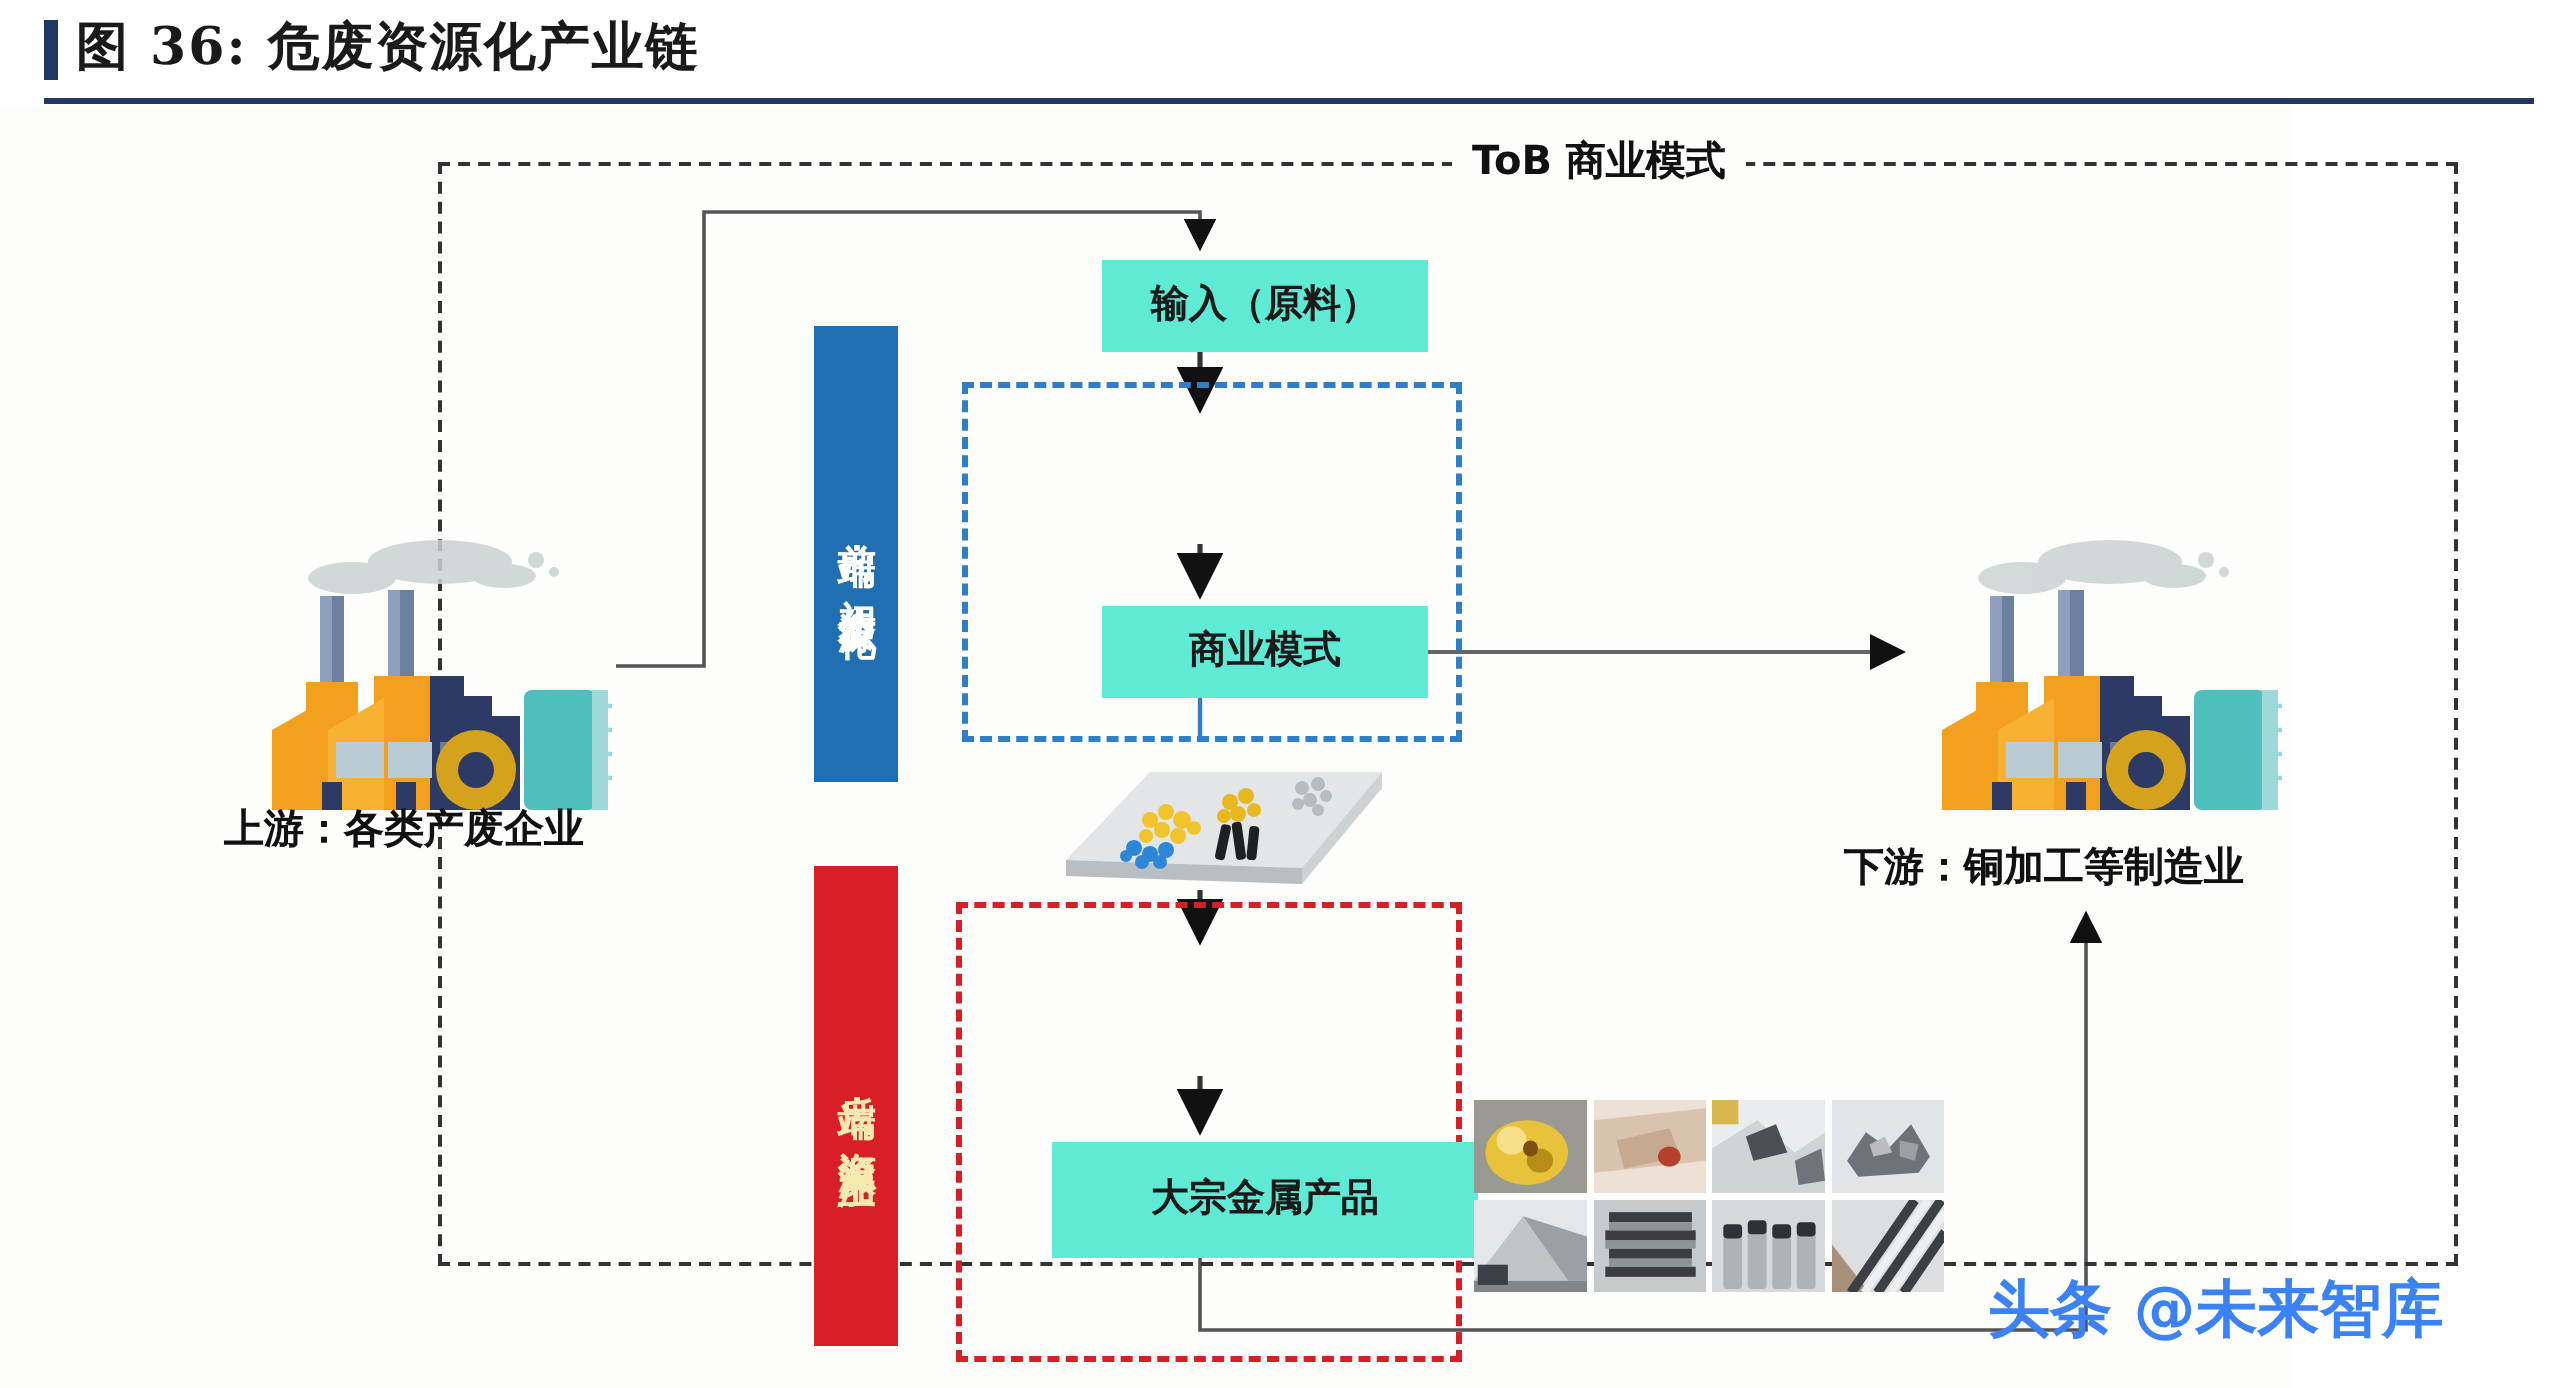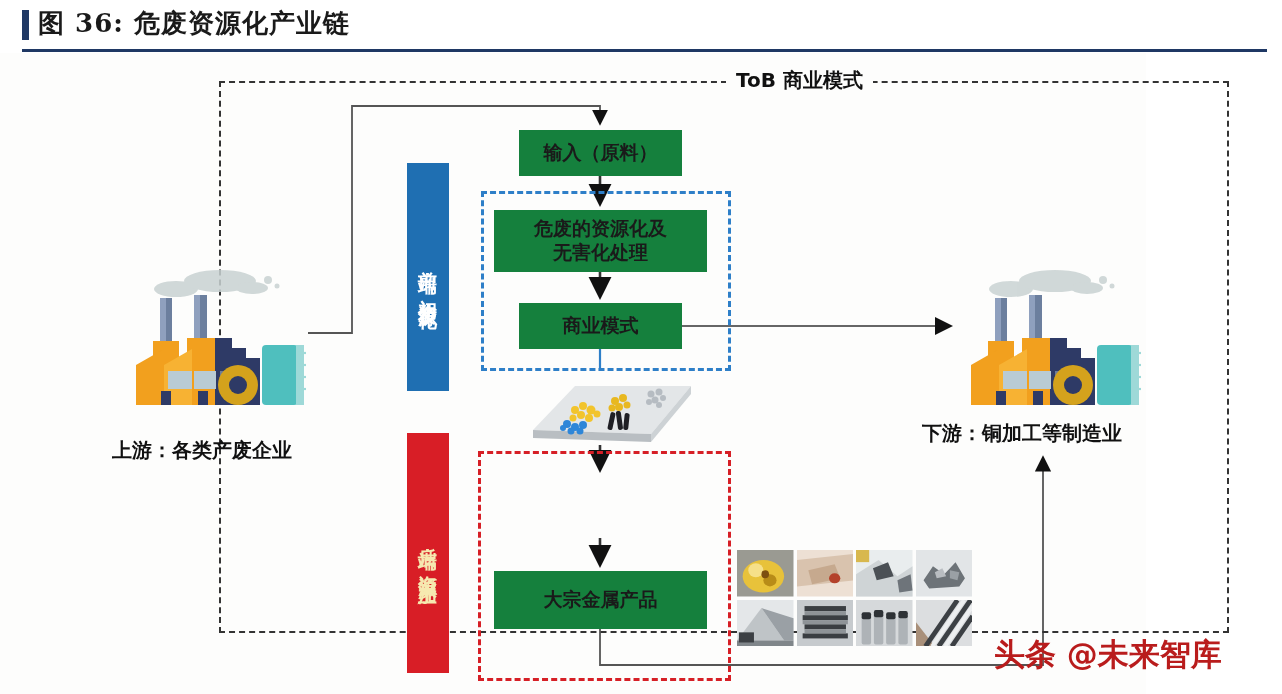--- a/index.html
+++ b/index.html
@@ -38,55 +38,55 @@
 
   
   .ribbon{position:absolute;width:42px;writing-mode:vertical-rl;text-orientation:upright;
     display:flex;align-items:center;justify-content:center;
     font-size:19px;font-weight:bold;color:#ffffff;letter-spacing:3px;
     font-family:"DejaVu Serif","Liberation Serif",serif;line-height:1;}
   .ribbon-blue{left:407px;top:110px;height:228px;background:#1F6FB2;}
   .ribbon-red{left:407px;top:380px;height:240px;background:#D81E26;color:#F6E9B0;}
 
   
-  .pbox{position:absolute;background:#15803d;display:flex;align-items:center;
+  .pbox{position:absolute;background:#5eead4;display:flex;align-items:center;
     justify-content:center;text-align:center;color:#1a1a1a;font-weight:bold;
     font-size:19px;line-height:1.25;
-    font-family:"DejaVu Serif","Liberation Serif",serif;}
+    font-family:"DejaVu Serif","Liberation Serif",serif;margin-left:32px;}
   .pbox.b1{left:519px;top:77px;width:163px;height:46px;}
   .pbox.b2{left:494px;top:157px;width:213px;height:62px;}
   .pbox.b3{left:519px;top:250px;width:163px;height:46px;}
   .pbox.b4{left:494px;top:423px;width:213px;height:62px;}
   .pbox.b5{left:494px;top:518px;width:213px;height:58px;font-family:Liberation Serif, serif;}
 
   
   .wires{position:absolute;left:0;top:0;width:1282px;height:641px;}
 
   
   .factory{position:absolute;width:186px;height:160px;}
   .factory.left{left:128px;top:200px;}
   .factory.right{left:963px;top:200px;}
 
   .cap{position:absolute;font-size:20px;font-weight:bold;color:#111;white-space:nowrap;
     font-family:"DejaVu Serif","Liberation Serif",serif;}
-  .cap.left{left:112px;top:384px;}
+  .cap.left{left:112px;top:348px;}
   .cap.right{left:922px;top:367px;}
 
   
   .tray{position:absolute;left:523px;top:315px;width:178px;height:90px;}
 
   
   .photos{position:absolute;left:737px;top:497px;width:235px;height:96px;
     display:grid;grid-template-columns:repeat(4,1fr);grid-template-rows:repeat(2,1fr);
     gap:3px;}
   .photos .ph{width:100%;height:100%;overflow:hidden;}
 
   
   .wm{position:absolute;left:994px;top:581px;font-size:31px;font-weight:bold;
-    color:#b91c1c;white-space:nowrap;
+    color:#3b82f6;white-space:nowrap;
     font-family:"DejaVu Sans","Liberation Sans",sans-serif;}
 </style>
 </head>
 <body>
 
 <div id="stage">
 
   <div class="header">
     <div class="hdr-bar"></div>
     <div class="hdr-title">图  36:  危废资源化产业链</div>
@@ -125,26 +125,20 @@
     <div class="tob-label">ToB 商业模式</div>
 
     <div class="blue-group"></div>
     <div class="red-group"></div>
 
     <div class="ribbon ribbon-blue">前端：初步资源化</div>
     <div class="ribbon ribbon-red">后端：资源深加工</div>
 
     <div class="pbox b1">输入（原料）</div>
 
-    <div class="pbox b2">
-      <span style="display:block">
-        <span style="display:block">危废的资源化及</span>
-        <span style="display:block">无害化处理</span>
-      </span>
-    </div>
 
     <div class="pbox b3">商业模式</div>
 
 
     <div class="pbox b5">大宗金属产品</div>
 
     <svg class="factory left" viewBox="0 0 186 160">
       <g fill="#C9D2D2" opacity="0.85">
         <ellipse cx="48" cy="36" rx="22" ry="8"></ellipse>
         <ellipse cx="92" cy="28" rx="36" ry="11"></ellipse>

